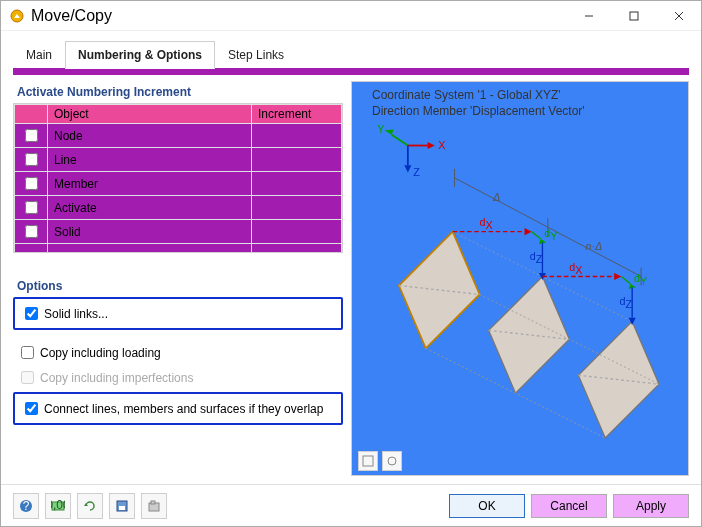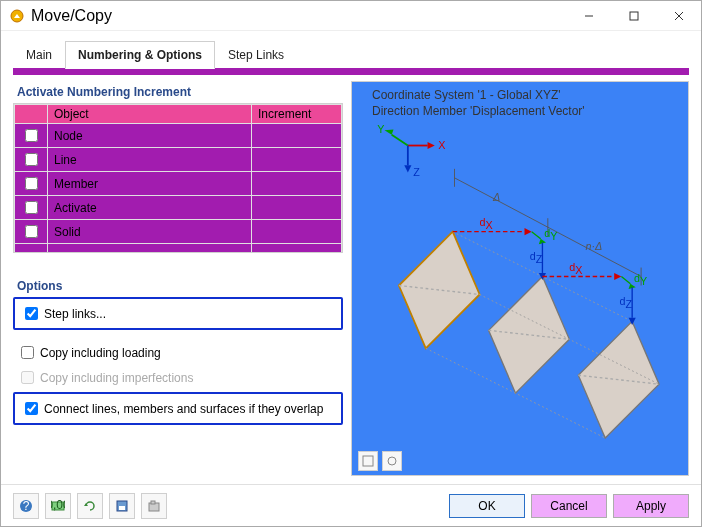--- a/index.html
+++ b/index.html
@@ -125,21 +125,21 @@
           </table>
         </div>
 
         <div class="options">
           <div class="group-title">Options</div>
 
 
           <div class="highlight">
             <div class="opt-row">
               <input type="checkbox" checked="" style="">
-              <span>Step links...</span>
+              <span>Solid links...</span>
             </div>
           </div>
 
           <div style="height:8px;"></div>
 
           <div class="opt-row">
             <input type="checkbox" style="">
             <span>Copy including loading</span>
           </div>
 

